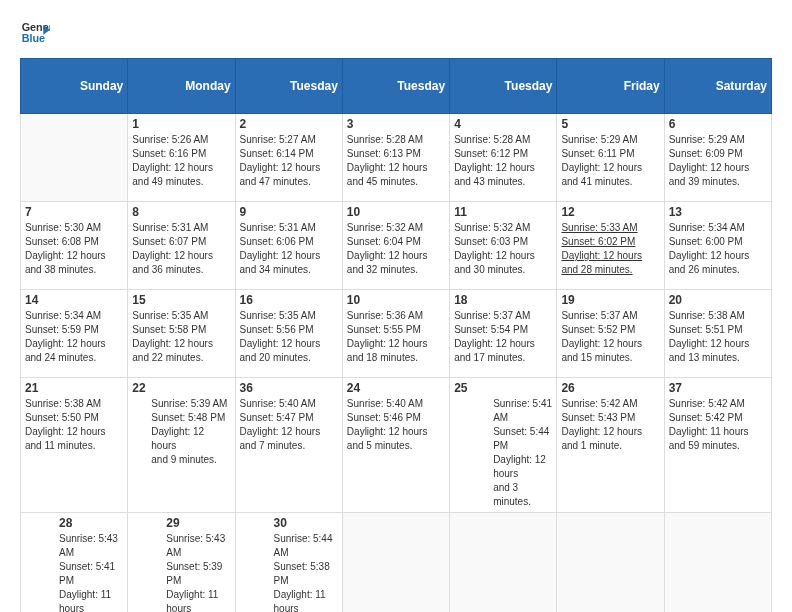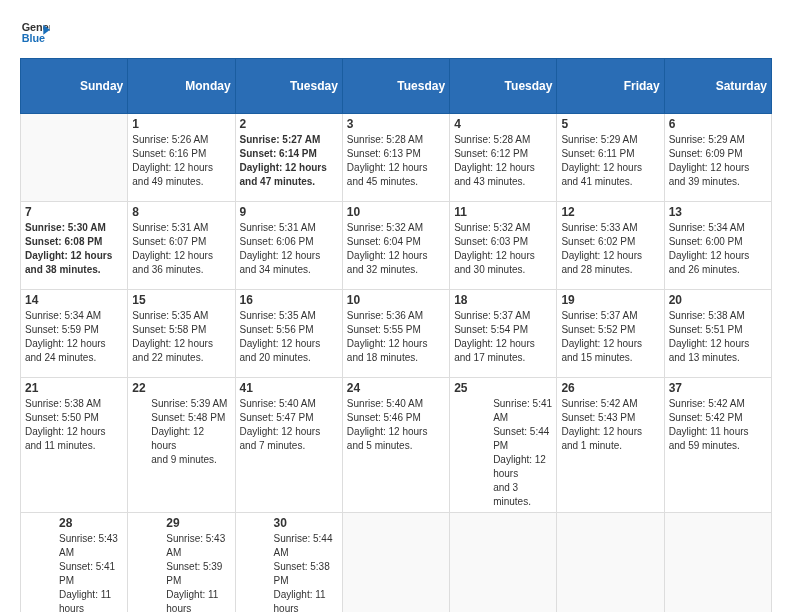--- a/index.html
+++ b/index.html
@@ -122,21 +122,21 @@
           <td class="empty"></td>
           <td>
             <span class="day-num">1</span>
             <div class="day-info" style="white-space: pre-line;">Sunrise: 5:26 AM
 Sunset: 6:16 PM
 Daylight: 12 hours
 and 49 minutes.</div>
           </td>
           <td>
             <span class="day-num">2</span>
-            <div class="day-info" style="white-space: pre-line; font-weight: bold;">Sunrise: 5:27 AM
+            <div class="day-info" style="white-space: pre-line;">Sunrise: 5:27 AM
 Sunset: 6:14 PM
 Daylight: 12 hours
 and 47 minutes.</div>
           </td>
           <td>
             <span class="day-num">3</span>
             <div class="day-info" style="white-space: pre-line;">Sunrise: 5:28 AM
 Sunset: 6:13 PM
 Daylight: 12 hours
 and 45 minutes.</div>
@@ -159,21 +159,21 @@
             <span class="day-num">6</span>
             <div class="day-info" style="white-space: pre-line;">Sunrise: 5:29 AM
 Sunset: 6:09 PM
 Daylight: 12 hours
 and 39 minutes.</div>
           </td>
         </tr>
         <tr>
           <td>
             <span class="day-num">7</span>
-            <div class="day-info" style="white-space: pre-line; font-weight: bold;">Sunrise: 5:30 AM
+            <div class="day-info" style="white-space: pre-line;">Sunrise: 5:30 AM
 Sunset: 6:08 PM
 Daylight: 12 hours
 and 38 minutes.</div>
           </td>
           <td>
             <span class="day-num">8</span>
             <div class="day-info" style="white-space: pre-line;">Sunrise: 5:31 AM
 Sunset: 6:07 PM
 Daylight: 12 hours
 and 36 minutes.</div>
@@ -194,21 +194,21 @@
           </td>
           <td>
             <span class="day-num">11</span>
             <div class="day-info" style="white-space: pre-line;">Sunrise: 5:32 AM
 Sunset: 6:03 PM
 Daylight: 12 hours
 and 30 minutes.</div>
           </td>
           <td>
             <span class="day-num">12</span>
-            <div class="day-info" style="white-space: pre-line;">Sunrise: 5:33 AM
+            <div class="day-info" style="white-space: pre-line; text-decoration: underline;">Sunrise: 5:33 AM
 Sunset: 6:02 PM
 Daylight: 12 hours
 and 28 minutes.</div>
           </td>
           <td>
             <span class="day-num">13</span>
             <div class="day-info" style="white-space: pre-line;">Sunrise: 5:34 AM
 Sunset: 6:00 PM
 Daylight: 12 hours
 and 26 minutes.</div>
@@ -274,21 +274,21 @@
 and 11 minutes.</div>
           </td>
           <td>
             <span class="day-num">22</span>
             <div class="day-info" style="white-space: pre-line; margin-left: 19px;">Sunrise: 5:39 AM
 Sunset: 5:48 PM
 Daylight: 12 hours
 and 9 minutes.</div>
           </td>
           <td>
-            <span class="day-num">41</span>
+            <span class="day-num">36</span>
             <div class="day-info" style="white-space: pre-line;">Sunrise: 5:40 AM
 Sunset: 5:47 PM
 Daylight: 12 hours
 and 7 minutes.</div>
           </td>
           <td>
             <span class="day-num">24</span>
             <div class="day-info" style="white-space: pre-line;">Sunrise: 5:40 AM
 Sunset: 5:46 PM
 Daylight: 12 hours

